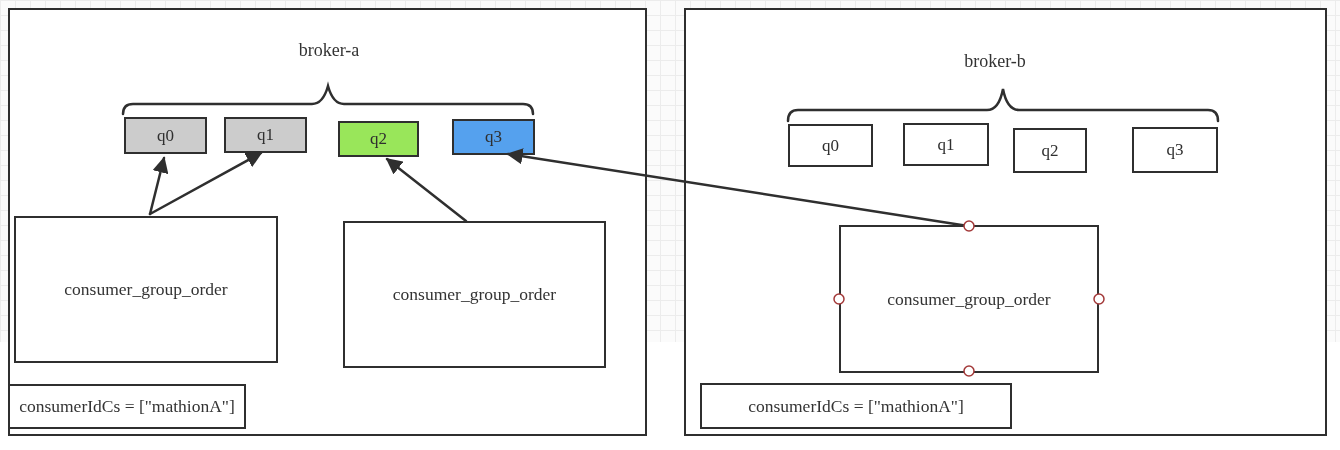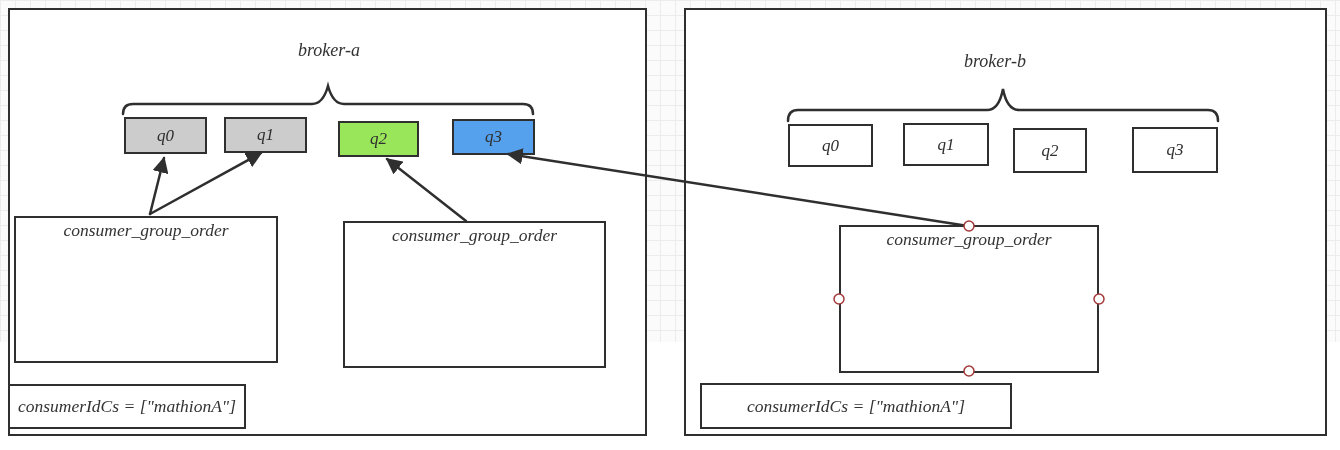--- a/index.html
+++ b/index.html
@@ -9,21 +9,20 @@
     color: #333333;
   }
   .canvas {
     position: relative;
     width: 1340px; height: 342px;
     background-color: #fbfbfb;
     background-image:
       linear-gradient(#ececec 1px, transparent 1px),
       linear-gradient(90deg, #ececec 1px, transparent 1px);
     background-size: 15px 15px;
-    font-style: italic;
   }
   .container-box {
     position: absolute;
     background: #ffffff;
     border: 2.5px solid #2f2f2f;
   }
   .broker-title {
     position: absolute;
     width: 160px;
     text-align: center;
@@ -39,20 +38,21 @@
     font-size: 17px;
     color: #2f2f2f;
   }
   .consumer-box {
     position: absolute;
     background: #ffffff;
     border: 2px solid #2f2f2f;
     display: flex;
     flex-direction: column;
     align-items: center;
+    justify-content: center;
     font-size: 17.5px;
     line-height: 25px;
     text-align: center;
   }
   .config-box {
     position: absolute;
     background: #ffffff;
     border: 2px solid #2f2f2f;
     display: flex;
     align-items: center;

